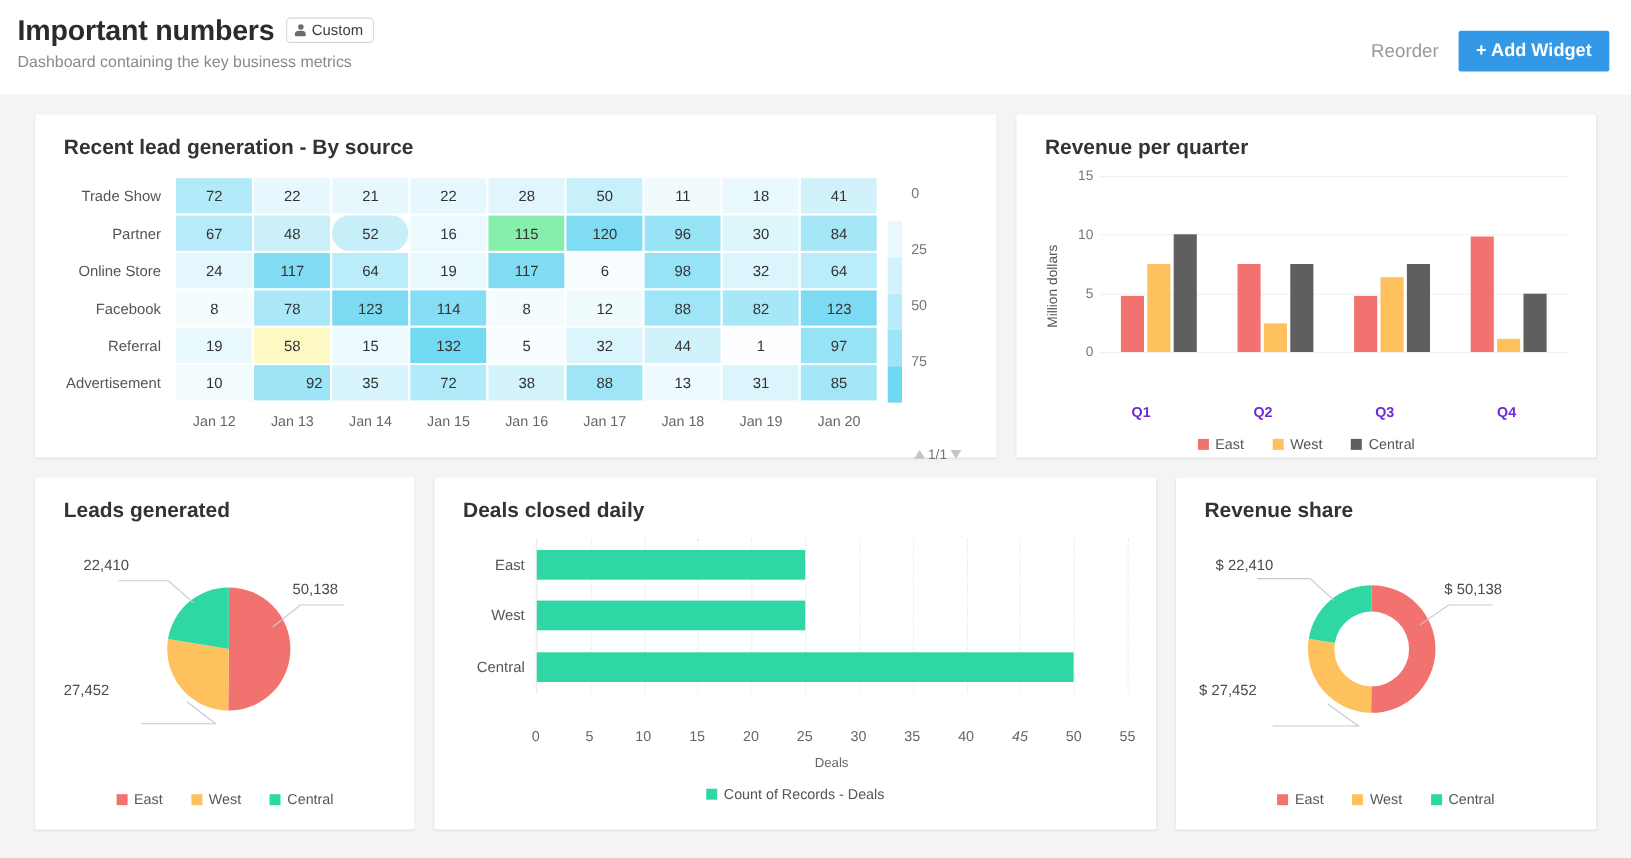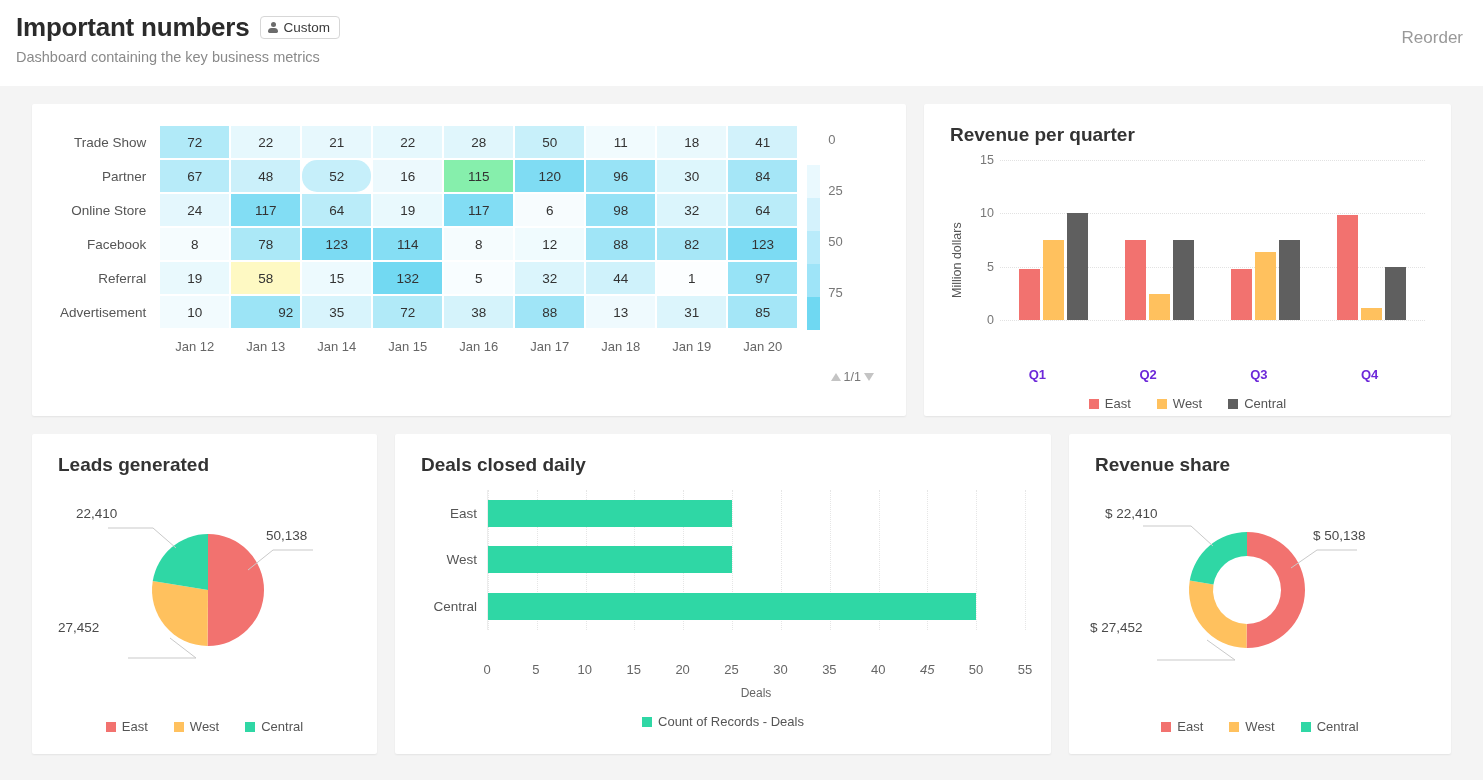--- a/index.html
+++ b/index.html
@@ -183,28 +183,30 @@
   <div class="title-row">
     <div class="page-title">Important numbers</div>
     <div class="custom-badge">
       <span class="person-icon"></span>
       <span>Custom</span>
     </div>
   </div>
   <div class="page-subtitle">Dashboard containing the key business metrics</div>
   <div class="header-actions">
     <span class="reorder-link">Reorder</span>
+    <button class="add-widget-btn">+ Add Widget</button>
   </div>
 </div>
 
 <div class="dashboard">
 
   <div class="row row1">
 
     <div class="card card-heatmap">
+      <div class="card-title">Recent lead generation - By source</div>
       <div class="hm-wrap">
         <table class="hm-table">
           <tbody id="hm-body">
               <tr>
                 <td class="hm-rowlabel">Trade Show</td>
                 <td class="hm-cell" style="background: rgb(177, 234, 248);">72</td>
                 <td class="hm-cell" style="background: rgb(230, 248, 253);">22</td>
                 <td class="hm-cell" style="background: rgb(231, 248, 253);">21</td>
                 <td class="hm-cell" style="background: rgb(230, 248, 253);">22</td>
                 <td class="hm-cell" style="background: rgb(224, 246, 252);">28</td>

